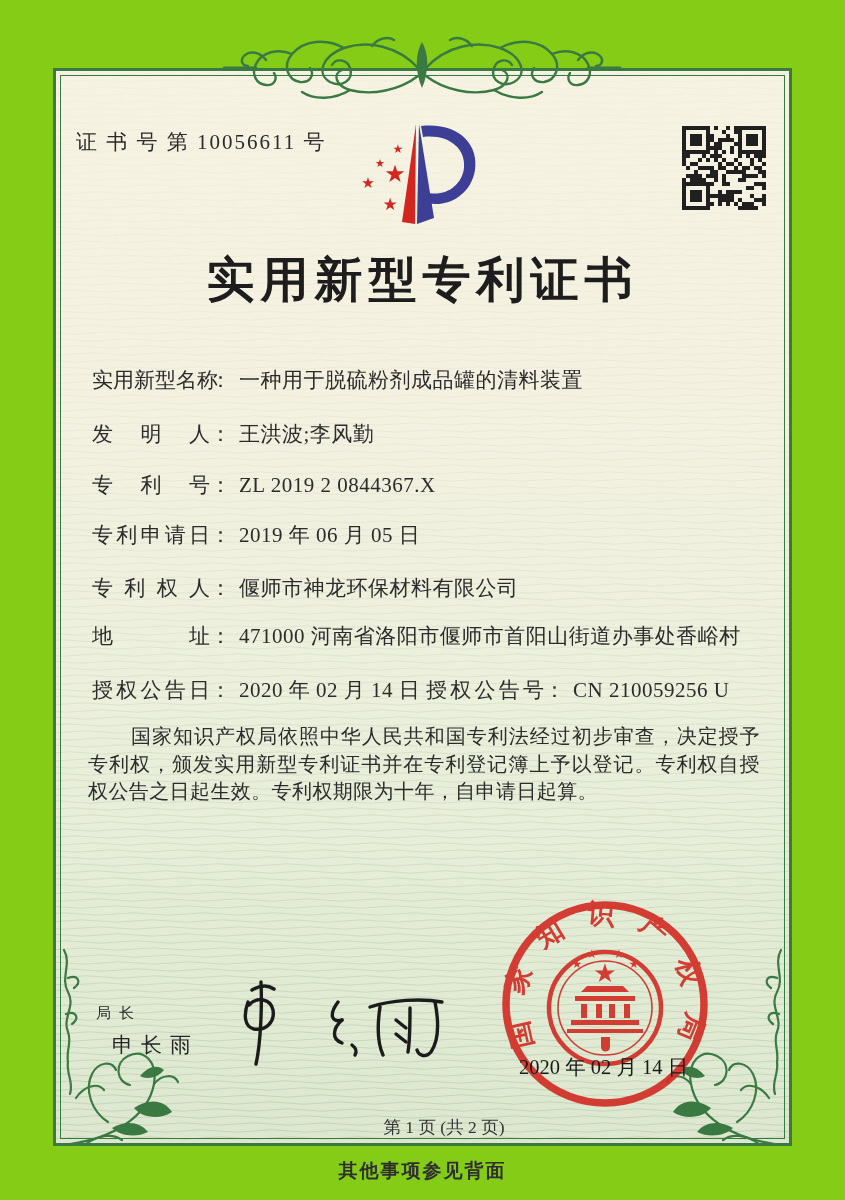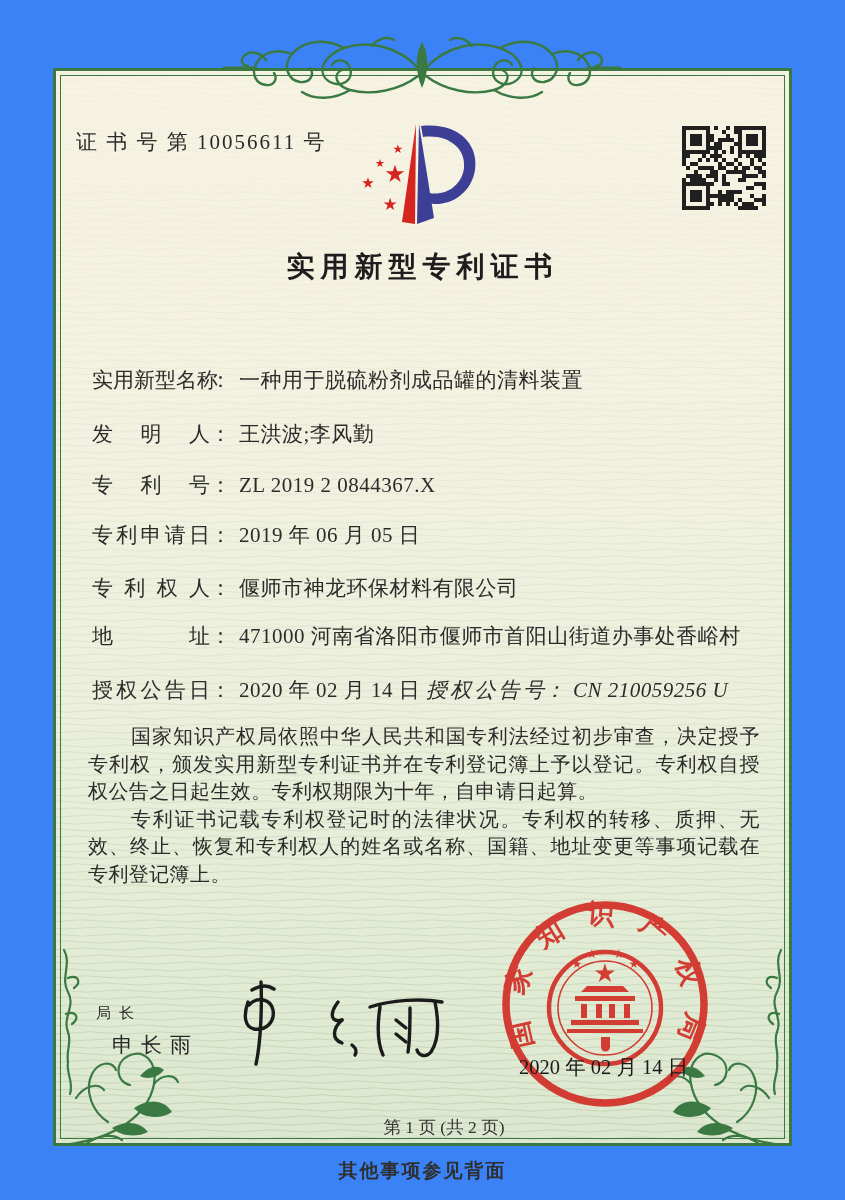--- a/index.html
+++ b/index.html
@@ -1,19 +1,19 @@
 <!DOCTYPE html>
 <html><head>
 <meta charset="utf-8">
 <style>
   * { margin:0; padding:0; box-sizing:border-box; }
   html,body { background:#e9e6da; }
   .page {
     position:relative; width:845px; height:1200px; margin:0 auto;
-    background:#3b82f6; overflow:hidden;
+    background:#84cc16; overflow:hidden;
     font-family:"Liberation Serif","DejaVu Serif",serif;
     color:#262626;
   }
   
   .inner-bg {
     position:absolute; left:56px; top:71px; width:733px; height:1072px;
     background:linear-gradient(180deg,#f7f3e3 0%,#f4f1e1 30%,#edf0dd 55%,#e4ecd6 78%,#dde7cf 100%);
     z-index:1; overflow:hidden;
   }
   .frame-outer {
@@ -28,28 +28,28 @@
   
   .content { position:absolute; inset:0; z-index:4; }
   .cert-no {
     position:absolute; left:76px; top:128px;
     font-size:21px; letter-spacing:2px; color:#2a2a2a;
   }
   .logo-svg { position:absolute; left:330px; top:116px; }
   .qr { position:absolute; left:680px; top:124px; }
   .title {
     position:absolute; left:53px; width:739px; top:248px;
-    text-align:center; font-size:28px; font-weight:700;
+    text-align:center; font-size:48px; font-weight:700;
     letter-spacing:6px; color:#1d1d1d;
   }
   .frow { position:absolute; left:92px; font-size:21px; white-space:nowrap; color:#2b2b2b; }
   .flabel { display:inline-block; width:118px; text-align:justify; text-align-last:justify; }
   .fcolon { display:inline-block; margin-right:8px; }
   .fvalue { letter-spacing:0.5px; }
-  .g2 { position:absolute; left:334px; top:0; white-space:nowrap;font-style:italic; }
+  .g2 { position:absolute; left:334px; top:0; white-space:nowrap; }
   .legal {
     position:absolute; left:88px; top:707px; width:672px;
     font-size:20px; line-height:27.6px; text-align:justify; color:#2b2b2b;
     letter-spacing:0.4px;
     margin-top:16px;
   }
   .legal p { text-indent:2.15em; }
   .comm-title { position:absolute; left:96px; top:1004px; font-size:15px; letter-spacing:8px;text-align:center; }
   .comm-name  { position:absolute; left:112px; top:1031px; font-size:21px; letter-spacing:8px; }
   .sig-svg  { position:absolute; left:230px; top:972px; }
@@ -565,21 +565,20 @@
 
     <div class="frow" style="top:676px">
       <span class="flabel">授权公告日</span><span class="fcolon">：</span><span class="fvalue">2020 年 02 月 14 日</span>
       <span class="g2">
         <span class="flabel">授权公告号</span><span class="fcolon">：</span><span class="fvalue">CN 210059256 U</span>
       </span>
     </div>
 
     <div class="legal">
       <p>国家知识产权局依照中华人民共和国专利法经过初步审查，决定授予专利权，颁发实用新型专利证书并在专利登记簿上予以登记。专利权自授权公告之日起生效。专利权期限为十年，自申请日起算。</p>
-      <p>专利证书记载专利权登记时的法律状况。专利权的转移、质押、无效、终止、恢复和专利权人的姓名或名称、国籍、地址变更等事项记载在专利登记簿上。</p>
     </div>
 
     <div class="comm-title">局长</div>
     <div class="comm-name">申长雨</div>
 
     <svg class="sig-svg" width="220" height="100" viewBox="0 0 220 100">
       <g stroke="#1b1b1b" fill="none" stroke-width="3.4" stroke-linecap="round" stroke-linejoin="round">
         <path d="M22,18 C30,13 38,13 44,17"></path>
         <path d="M31,10 C32,32 31,70 26,92"></path>
         <path d="M18,30 C13,44 15,55 24,57 C36,59 45,50 43,38 C41,27 27,24 19,33"></path>

